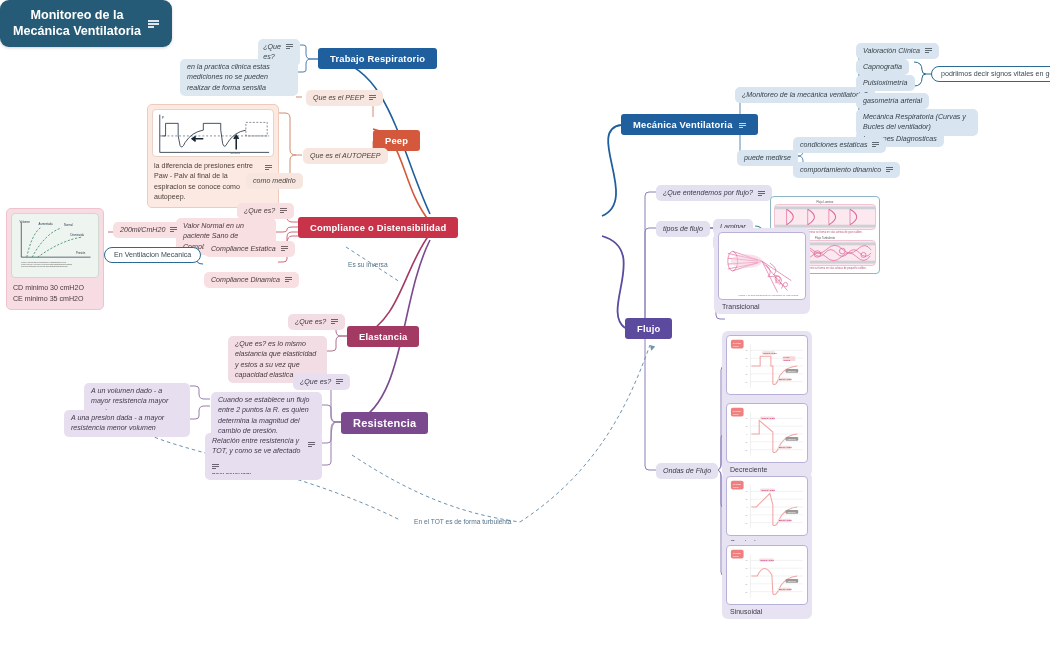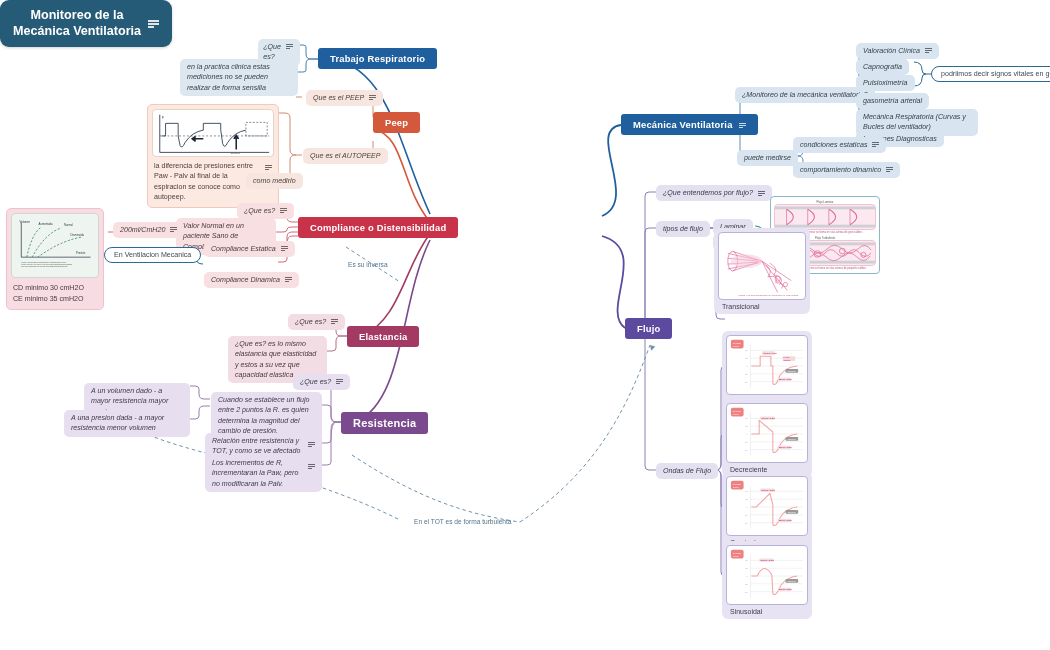--- a/index.html
+++ b/index.html
@@ -204,21 +204,21 @@
     <span class="note-ic">
         <i></i>
         <i></i>
         <i></i>
       </span>
   </div>
   <div class="node soft s-blue" style="left:180px;top:59px;width:118px;">
     <span class="t">en la practica clinica estas mediciones no se pueden realizar de forma sensilla</span>
   </div>
 
-  <div class="node" style="left:373px;top:112px;">
+  <div class="node" style="left:373px;top:130px;">
     <div class="pill" style="background:#d4593c;font-size:9.4px;">Peep</div>
   </div>
   <div class="node soft s-orange" style="left:306px;top:90px;">
     <span class="t">Que es el PEEP</span>
     <span class="note-ic">
         <i></i>
         <i></i>
         <i></i>
       </span>
   </div>
@@ -363,21 +363,20 @@
   </div>
   <div class="node soft s-purple" style="left:205px;top:433px;width:117px;">
     <span class="t">Relación entre resistencia y TOT, y como se ve afectado por la presencia de secreciones.</span>
     <span class="note-ic" style="margin-top:5px;">
         <i></i>
         <i></i>
         <i></i>
       </span>
   </div>
   <div class="node soft s-purple" style="left:205px;top:455px;width:117px;">
-    <span class="t">Los incrementos de R, incrementaran la Paw, pero no modificaran la Palv.</span>
     <span class="note-ic" style="margin-top:5px;">
         <i></i>
         <i></i>
         <i></i>
       </span>
   </div>
 
   <div class="node" style="left:621px;top:114px;">
     <div class="pill" style="background:#1f5f9e;font-size:9.4px;">
       <span>Mecánica Ventilatoria</span>

